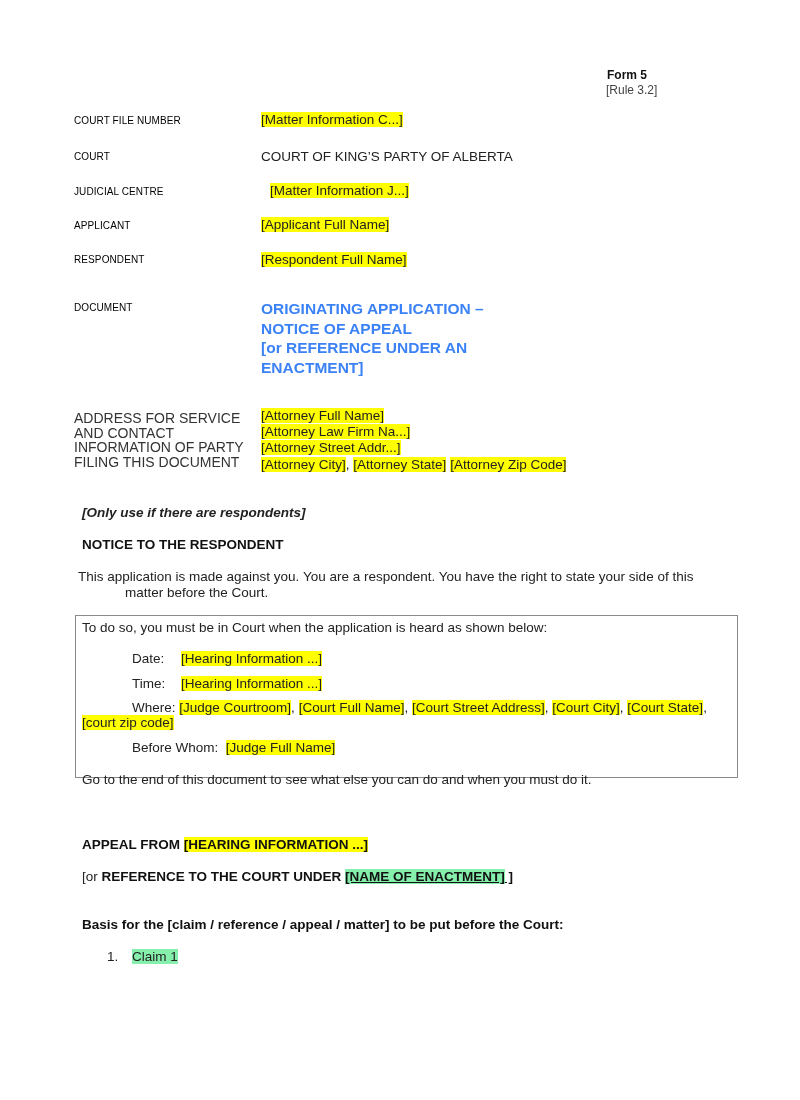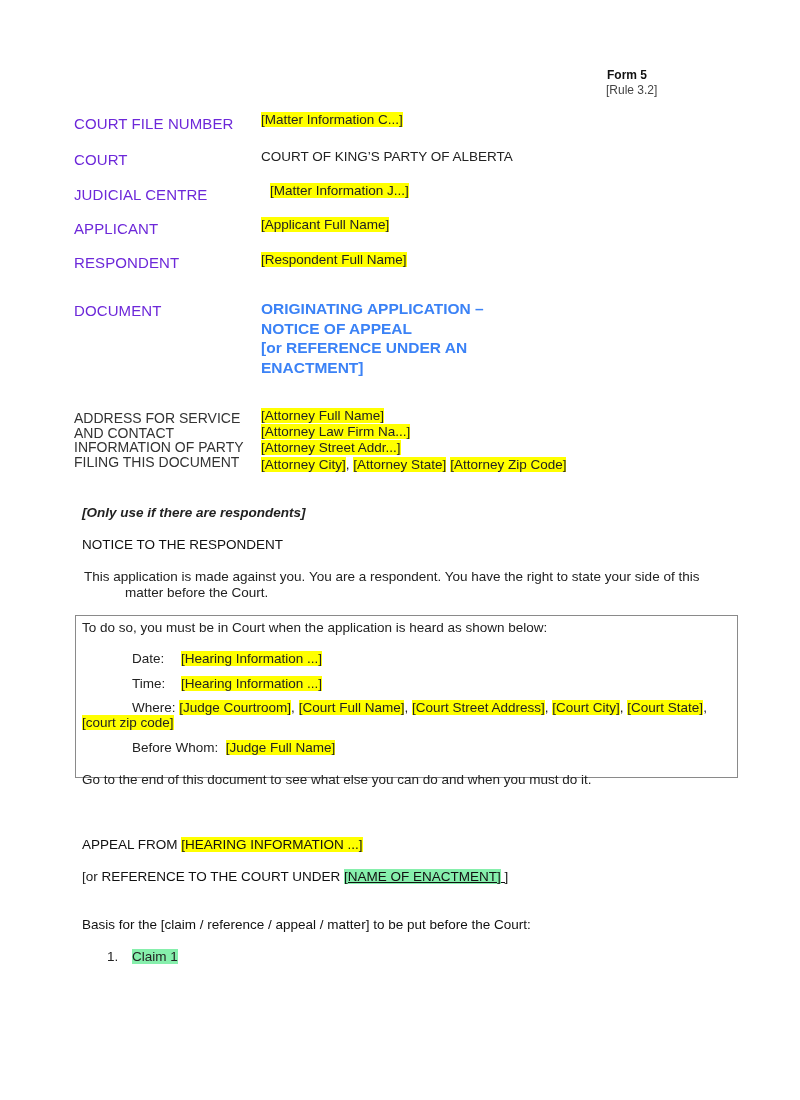--- a/index.html
+++ b/index.html
@@ -1,30 +1,30 @@
 <!DOCTYPE html>
 <html><head>
 <meta charset="utf-8">
 <style>
   html, body { margin: 0; padding: 0; background: #ffffff; }
   body { width: 800px; height: 1100px; position: relative; overflow: hidden;
          font-family: "Liberation Sans", sans-serif; color: #1a1a1a; }
   .abs { position: absolute; white-space: nowrap; }
   .hl-y { background: #ffff00; }
   .hl-c { background: #86efac; text-align: right; }
-  .lbl { font-size: 15px; color: #6d28d9; letter-spacing: 0.1px; }
+  .lbl { font-size: 10px; color: #000000; letter-spacing: 0.1px; }
   .val { font-size: 13.5px; color: #222; }
   .form-no { font-size: 12px; font-weight: bold; color: #111; }
   .rule { font-size: 12px; color: #444; }
   .doc-title { font-size: 15.5px; font-weight: bold; line-height: 19.5px; color: #3b82f6; white-space: normal; width: 320px; }
   .addr-lbl { font-size: 14px; line-height: 14.5px; color: #333; }
   .addr-val { font-size: 13.5px; line-height: 16.2px; color: #222; }
   .body-text { font-size: 13.5px; color: #222; line-height: 16px; }
   .italic { font-style: italic; }
-  .bold { font-weight: normal; color: #111; }
+  .bold { font-weight: bold; color: #111; }
   .box { position: absolute; left: 75px; top: 615px; width: 663px; height: 163px;
          border: 1px solid #8a8a8a; box-sizing: border-box; }
   .under { text-decoration: underline; }
 </style>
 </head>
 <body>
 
 <div class="abs form-no" style="left:607px; top:68px;">Form 5</div>
 <div class="abs rule" style="left:606px; top:83px;">[Rule 3.2]</div>
 
@@ -59,21 +59,21 @@
 </div>
 <div class="abs addr-val" style="left:261px; top:408px;">
   <div><span class="hl-y">[Attorney Full Name]</span></div>
   <div><span class="hl-y">[Attorney Law Firm Na...]</span></div>
   <div><span class="hl-y">[Attorney Street Addr...]</span></div>
   <div><span class="hl-y">[Attorney City]</span><span style="white-space:pre;">, </span><span class="hl-y">[Attorney State]</span> <span class="hl-y">[Attorney Zip Code]</span></div>
 </div>
 
 <div class="abs body-text italic" style="left:82px; top:505px;font-weight:bold;">[Only use if there are respondents]</div>
 <div class="abs body-text bold" style="left:82px; top:537px;">NOTICE TO THE RESPONDENT</div>
-<div class="abs body-text" style="left:84px; top:569px;">This application is made against you. You are a respondent.  You have the right to state your side of this</div>
+<div class="abs body-text" style="left:78px; top:569px;">This application is made against you. You are a respondent.  You have the right to state your side of this</div>
 <div class="abs body-text" style="left:82px; top:585px;padding-left:43px;">matter before the Court.</div>
 
 <div class="box"></div>
 <div class="abs body-text" style="left:82px; top:620px;">To do so, you must be in Court when the application is heard as shown below:</div>
 
 <div class="abs body-text" style="left:132px; top:651px;">Date:</div>
 <div class="abs body-text" style="left:181px; top:651px;"><span class="hl-y">[Hearing Information ...]</span></div>
 
 <div class="abs body-text" style="left:132px; top:676px;">Time:</div>
 <div class="abs body-text" style="left:181px; top:676px;"><span class="hl-y">[Hearing Information ...]</span></div>

